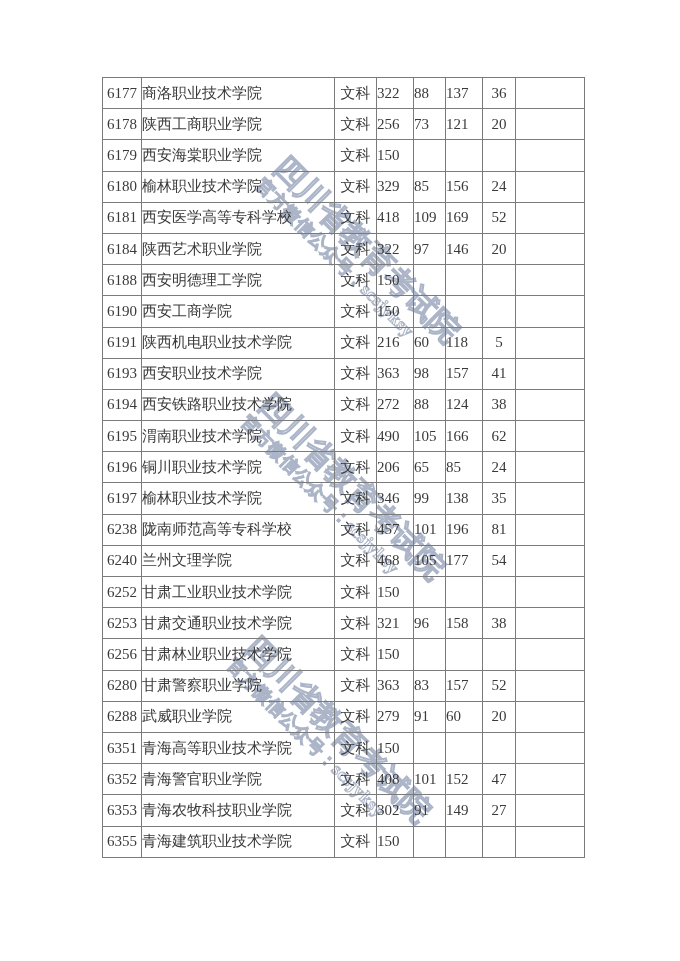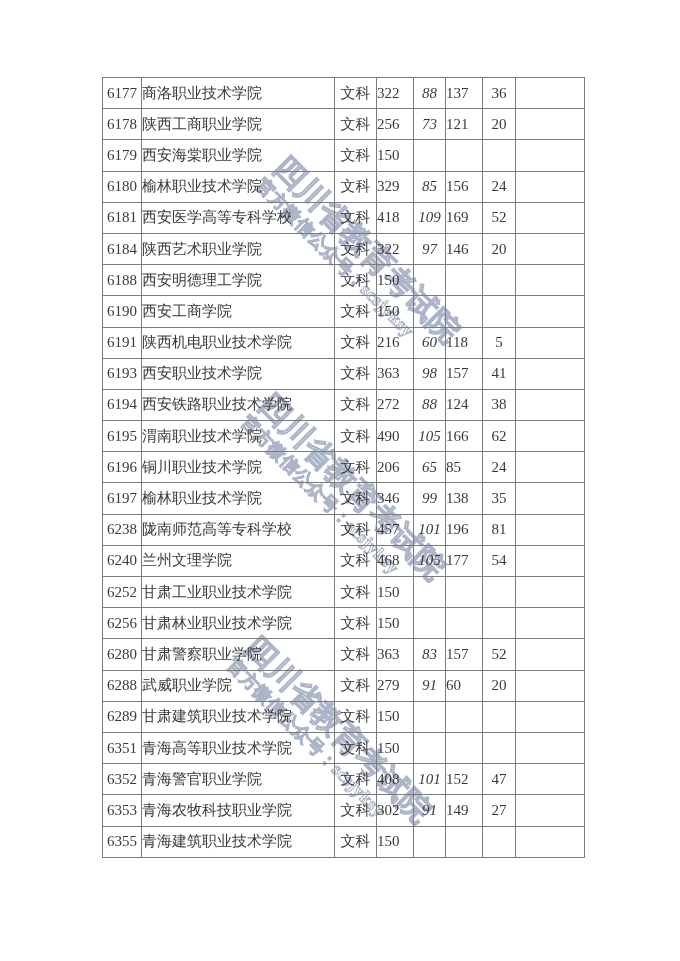--- a/index.html
+++ b/index.html
@@ -54,21 +54,21 @@
     font-size:15px;color:#3a3a3a;
     padding:0;overflow:hidden;
     vertical-align:middle;
     background:transparent;
   }
   table.scores tr{height:30px;}
   td.c0{width:38px;text-align:center;}
   td.c1{width:192px;text-align:left;padding-left:10px;font-family:Liberation Serif, serif;}
   td.c2{width:41px;text-align:center;}
   td.c3{width:36px;text-align:left;padding-left:6px;margin-left:13px;}
-  td.c4{width:31px;text-align:center;padding-left:5px;font-style:italic;}
+  td.c4{width:31px;text-align:left;padding-left:5px;}
   td.c5{width:36px;text-align:left;padding-left:6px;}
   td.c6{width:32px;text-align:center;padding-left:6px;}
   td.c7{width:68px;}
 </style>
 </head>
 <body>
 
 <div class="page">
 
   <div class="wm wm-a">
@@ -250,20 +250,30 @@
           <td class="c0">6252</td>
           <td class="c1">甘肃工业职业技术学院</td>
           <td class="c2">文科</td>
           <td class="c3">150</td>
           <td class="c4"></td>
           <td class="c5"></td>
           <td class="c6"></td>
           <td class="c7"></td>
         </tr>
         <tr>
+          <td class="c0">6253</td>
+          <td class="c1">甘肃交通职业技术学院</td>
+          <td class="c2">文科</td>
+          <td class="c3">321</td>
+          <td class="c4">96</td>
+          <td class="c5">158</td>
+          <td class="c6">38</td>
+          <td class="c7"></td>
+        </tr>
+        <tr>
           <td class="c0">6256</td>
           <td class="c1">甘肃林业职业技术学院</td>
           <td class="c2">文科</td>
           <td class="c3">150</td>
           <td class="c4"></td>
           <td class="c5"></td>
           <td class="c6"></td>
           <td class="c7"></td>
         </tr>
         <tr>
@@ -280,30 +290,20 @@
           <td class="c0">6288</td>
           <td class="c1">武威职业学院</td>
           <td class="c2">文科</td>
           <td class="c3">279</td>
           <td class="c4">91</td>
           <td class="c5">60</td>
           <td class="c6">20</td>
           <td class="c7"></td>
         </tr>
         <tr>
-          <td class="c0">6289</td>
-          <td class="c1">甘肃建筑职业技术学院</td>
-          <td class="c2">文科</td>
-          <td class="c3">150</td>
-          <td class="c4"></td>
-          <td class="c5"></td>
-          <td class="c6"></td>
-          <td class="c7"></td>
-        </tr>
-        <tr>
           <td class="c0">6351</td>
           <td class="c1">青海高等职业技术学院</td>
           <td class="c2">文科</td>
           <td class="c3">150</td>
           <td class="c4"></td>
           <td class="c5"></td>
           <td class="c6"></td>
           <td class="c7"></td>
         </tr>
         <tr>

